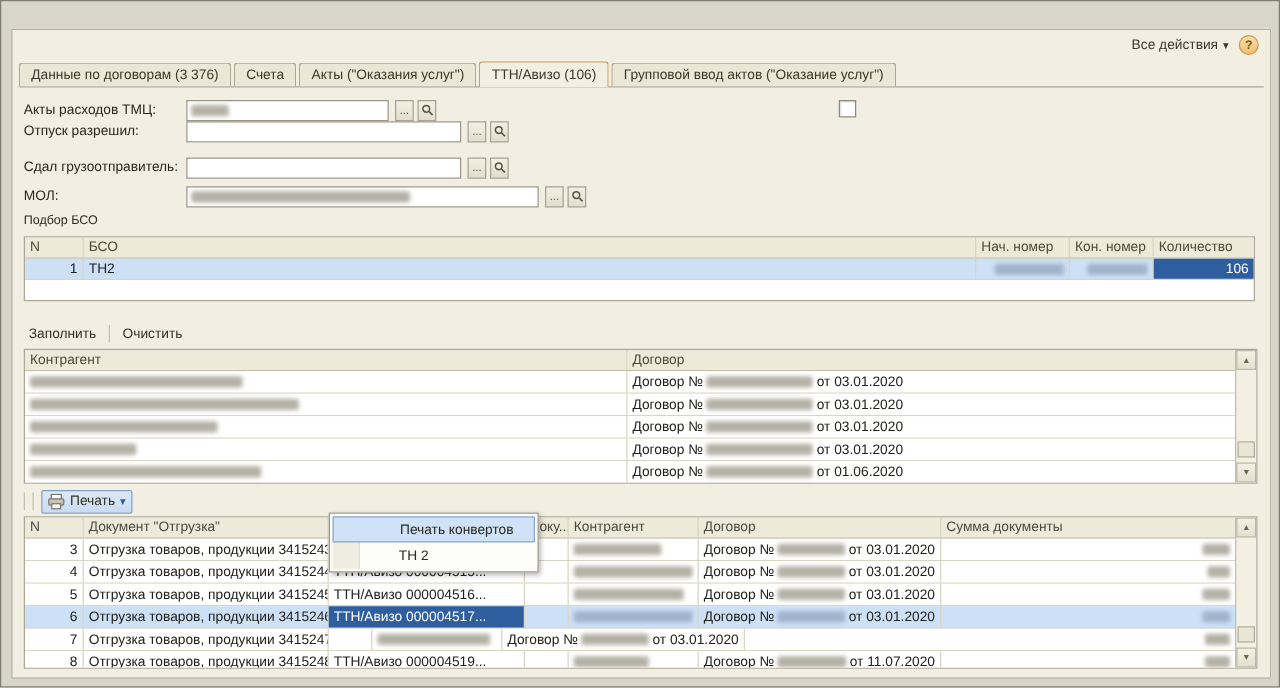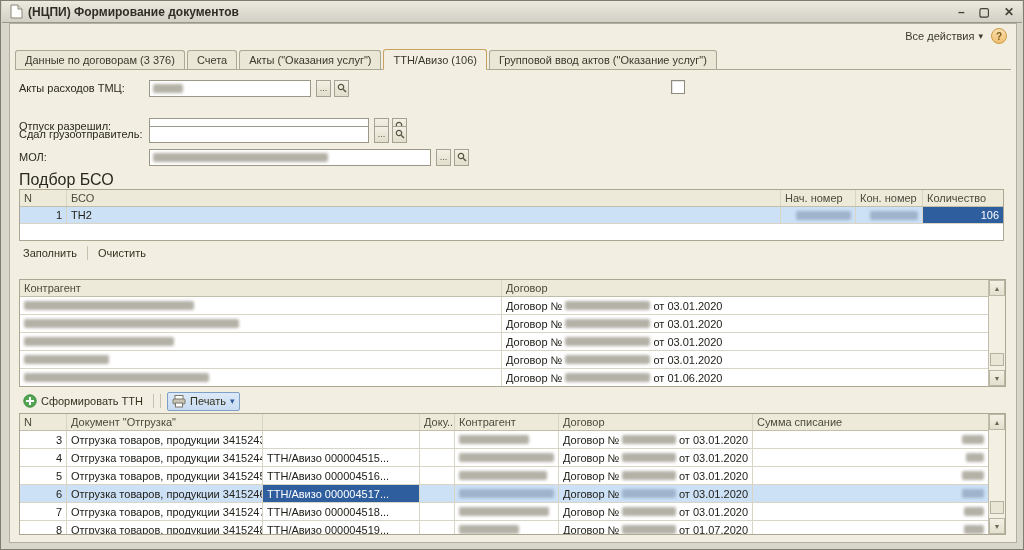--- a/index.html
+++ b/index.html
@@ -21,21 +21,21 @@
   .tab { height:19px; padding:0 9px; font-size:11px; color:#3A382C; background:#EBE7D6; border:1px solid #ABA793; border-bottom:none; border-radius:3px 3px 0 0; display:flex; align-items:center; white-space:nowrap; }
   .tab.active { height:21px; background:#F2EFE2; border-color:#C9A15F; margin-bottom:-1px; border-bottom:1px solid #F2EFE2; }
   
   .frow { position:absolute; display:flex; align-items:center; font-size:11px; color:#2A291F; }
   .frow .lbl { position:absolute; left:0; }
   .input { background:#fff; border:1px solid #9C9888; height:17px; display:flex; align-items:center; padding:0 3px; }
   .sqbtn { width:15px; height:17px; margin-left:2px; background:linear-gradient(#F3F0E4,#E2DECC); border:1px solid #A5A193; font-size:9px; color:#55523F; display:flex; align-items:center; justify-content:center; }
   .blur { background:#B4B1A6; filter:blur(1.5px); border-radius:2px; height:9px; display:inline-block; }
   .checkbox { width:14px; height:14px; background:#fff; border:1px solid #8E8B7C; box-shadow:inset 1px 1px 1px rgba(0,0,0,0.12); }
   
-  .seclabel { position:absolute; font-size:16px; color:#2A291F; }
+  .seclabel { position:absolute; font-size:10px; color:#2A291F; }
   
   .tbl { position:absolute; background:#fff; border:1px solid #ABA793; font-size:11px; color:#22211B; overflow:hidden; }
   .thead { display:flex; background:#EDEADA; border-bottom:1px solid #C2BEAC; color:#4C4A3C; }
   .thead .cell { padding:2px 4px; }
   .row { display:flex; border-bottom:1px solid #D9D5C4; background:#fff; }
   .cell { padding:1px 4px; border-right:1px solid #D9D5C4; overflow:hidden; white-space:nowrap; display:flex; align-items:center; gap:3px; }
   .cell:last-child { border-right:none; }
   .num { justify-content:flex-end; }
   .row.sel { background:#CCE0F6; }
   .cellsel { background:#2F5E9E !important; color:#fff; }
@@ -53,34 +53,20 @@
   .menu { position:absolute; left:254px; top:387px; width:168px; background:#FDFDFA; border:1px solid #9B978B; box-shadow:2px 2px 4px rgba(0,0,0,0.3); z-index:10; padding:2px; }
   .menu .gutter { position:absolute; left:2px; top:2px; bottom:2px; width:22px; background:#EFECE0; border-right:1px solid #E0DCD0; }
   .mitem { position:relative; height:21px; display:flex; align-items:center; padding-left:53px; font-size:11px; color:#2A291F; }
   .mitem.hl { background:#CFE2F7; border:1px solid #86A7CD; border-radius:1px; }
   svg { display:block; }
 </style>
 </head>
 <body>
 
 <div class="window">
-  <div class="titlebar">
-    <span>
-      <svg width="13" height="15" viewBox="0 0 13 15">
-          <path d="M1 1 h7 l4 4 v9 h-11 z" fill="#FDFDFB" stroke="#8A877A"></path>
-          <path d="M8 1 v4 h4" fill="#E8E5D8" stroke="#8A877A"></path>
-        </svg>
-    </span>
-    <span class="title">(НЦПИ) Формирование документов</span>
-    <span class="winbtns">
-      <span>–</span>
-      <span>▢</span>
-      <span>✕</span>
-    </span>
-  </div>
 
   <div class="content">
 
     <div class="actions">
       <span class="allact">
         <span>Все действия</span>
         <span style="font-size:9px;">▾</span>
       </span>
       <span class="helpcirc">?</span>
     </div>
@@ -101,21 +87,21 @@
       <div class="sqbtn" style="position:absolute; left:295px;">...</div>
       <div class="sqbtn" style="position:absolute; left:313px;">
         <svg width="10" height="10" viewBox="0 0 10 10">
             <circle cx="4" cy="4" r="2.7" fill="none" stroke="#55523F" stroke-width="1.2"></circle>
             <line x1="6.2" y1="6.2" x2="9" y2="9" stroke="#55523F" stroke-width="1.4"></line>
           </svg>
       </div>
       <div class="checkbox" style="position:absolute; left:652px; top:1px;"></div>
     </div>
 
-    <div class="frow" style="left:10px; top:94px; right:10px; height:18px;">
+    <div class="frow" style="left:10px; top:73px; right:10px; height:18px;">
       <span class="lbl">Отпуск разрешил:</span>
       <div class="input" style="position:absolute; left:130px; width:220px;"></div>
       <div class="sqbtn" style="position:absolute; left:353px;">...</div>
       <div class="sqbtn" style="position:absolute; left:371px;">
         <svg width="10" height="10" viewBox="0 0 10 10">
             <circle cx="4" cy="4" r="2.7" fill="none" stroke="#55523F" stroke-width="1.2"></circle>
             <line x1="6.2" y1="6.2" x2="9" y2="9" stroke="#55523F" stroke-width="1.4"></line>
           </svg>
       </div>
     </div>
@@ -162,21 +148,21 @@
         <div class="cell num" style="width:75px;">
             <span class="blur" style="width:55px; background:#9FB4CC;"></span>
           </div>
         <div class="cell num" style="width:67px;">
             <span class="blur" style="width:48px; background:#9FB4CC;"></span>
           </div>
         <div class="cell num cellsel" style="width:80px;">106</div>
       </div>
     </div>
 
-    <div class="flatbar" style="left:10px; top:222px;">
+    <div class="flatbar" style="left:10px; top:236px;">
       <span class="flatbtn">Заполнить</span>
       <span class="vsep"></span>
       <span class="flatbtn">Очистить</span>
     </div>
 
     <div class="tbl" style="left:10px; top:256px; width:987px; height:108px;">
       <div style="margin-right:17px;">
         <div class="thead">
           <div class="cell" style="width:482px;">Контрагент</div>
           <div class="cell" style="flex:1;">Договор</div>
@@ -233,30 +219,20 @@
         </div>
       </div>
       <div class="sb">
         <div class="arr up">▲</div>
         <div class="thumb" style="bottom:20px;"></div>
         <div class="arr down">▼</div>
       </div>
     </div>
 
     <div class="flatbar" style="left:10px; top:368px; height:20px;">
-      <span class="flatbtn">
-        <span>
-          <svg width="14" height="14" viewBox="0 0 14 14">
-              <circle cx="7" cy="7" r="6.2" fill="#52A552" stroke="#3C8C3C"></circle>
-              <rect x="6" y="3" width="2" height="8" fill="#fff"></rect>
-              <rect x="3" y="6" width="8" height="2" fill="#fff"></rect>
-            </svg>
-        </span>
-        <span>Сформировать ТТН</span>
-      </span>
       <span class="vsep"></span>
       <span class="vsep"></span>
       <span class="flatbtn pressed">
         <span>
           <svg width="14" height="13" viewBox="0 0 14 13">
               <rect x="3" y="0.5" width="8" height="4" fill="#fff" stroke="#7A7668"></rect>
               <rect x="1" y="4" width="12" height="5" rx="1" fill="#C9C5B6" stroke="#7A7668"></rect>
               <rect x="3.5" y="8" width="7" height="4" fill="#fff" stroke="#7A7668"></rect>
             </svg>
         </span>
@@ -267,21 +243,21 @@
 
     <div class="tbl" style="left:10px; top:390px; width:987px; height:122px;">
       <div style="margin-right:17px;">
         <div class="thead">
           <div class="cell" style="width:47px;">N</div>
           <div class="cell" style="width:196px;">Документ "Отгрузка"</div>
           <div class="cell" style="width:157px;"></div>
           <div class="cell" style="width:35px;">Доку...</div>
           <div class="cell" style="width:104px;">Контрагент</div>
           <div class="cell" style="width:194px;">Договор</div>
-          <div class="cell" style="flex:1;">Сумма списание</div>
+          <div class="cell" style="flex:1;">Сумма документы</div>
         </div>
 
         <div class="row" style="height:18px;">
           <div class="cell num" style="width:47px;">3</div>
           <div class="cell" style="width:196px;">Отгрузка товаров, продукции 3415243 от</div>
           <div class="cell" style="width:157px;"></div>
           <div class="cell" style="width:35px;"></div>
           <div class="cell" style="width:104px;">
               <span class="blur" style="width:70px;"></span>
             </div>
@@ -345,21 +321,20 @@
               <span>от 03.01.2020</span>
             </div>
           <div class="cell num" style="flex:1;">
               <span class="blur" style="width:22px; background:#9FB4CC;"></span>
             </div>
         </div>
 
         <div class="row" style="height:18px;">
           <div class="cell num" style="width:47px;">7</div>
           <div class="cell" style="width:196px;">Отгрузка товаров, продукции 3415247 от ...</div>
-          <div class="cell" style="width:157px;">ТТН/Авизо 000004518...</div>
           <div class="cell" style="width:35px;"></div>
           <div class="cell" style="width:104px;">
               <span class="blur" style="width:90px;"></span>
             </div>
           <div class="cell" style="width:194px;">
               <span>Договор №</span>
               <span class="blur" style="width:60px;"></span>
               <span>от 03.01.2020</span>
             </div>
           <div class="cell num" style="flex:1;">
@@ -371,29 +346,34 @@
           <div class="cell num" style="width:47px;">8</div>
           <div class="cell" style="width:196px;">Отгрузка товаров, продукции 3415248 от ...</div>
           <div class="cell" style="width:157px;">ТТН/Авизо 000004519...</div>
           <div class="cell" style="width:35px;"></div>
           <div class="cell" style="width:104px;">
               <span class="blur" style="width:60px;"></span>
             </div>
           <div class="cell" style="width:194px;">
               <span>Договор №</span>
               <span class="blur" style="width:60px;"></span>
-              <span>от 01.07.2020</span>
+              <span>от 11.07.2020</span>
             </div>
           <div class="cell num" style="flex:1;">
               <span class="blur" style="width:20px;"></span>
             </div>
         </div>
       </div>
       <div class="sb">
         <div class="arr up">▲</div>
         <div class="thumb" style="bottom:20px;"></div>
         <div class="arr down">▼</div>
       </div>
     </div>
 
+    <div class="menu">
+      <div class="gutter"></div>
+      <div class="mitem hl">Печать конвертов</div>
+      <div class="mitem">ТН 2</div>
+    </div>
 
   </div>
 </div>
 
 </body></html>

